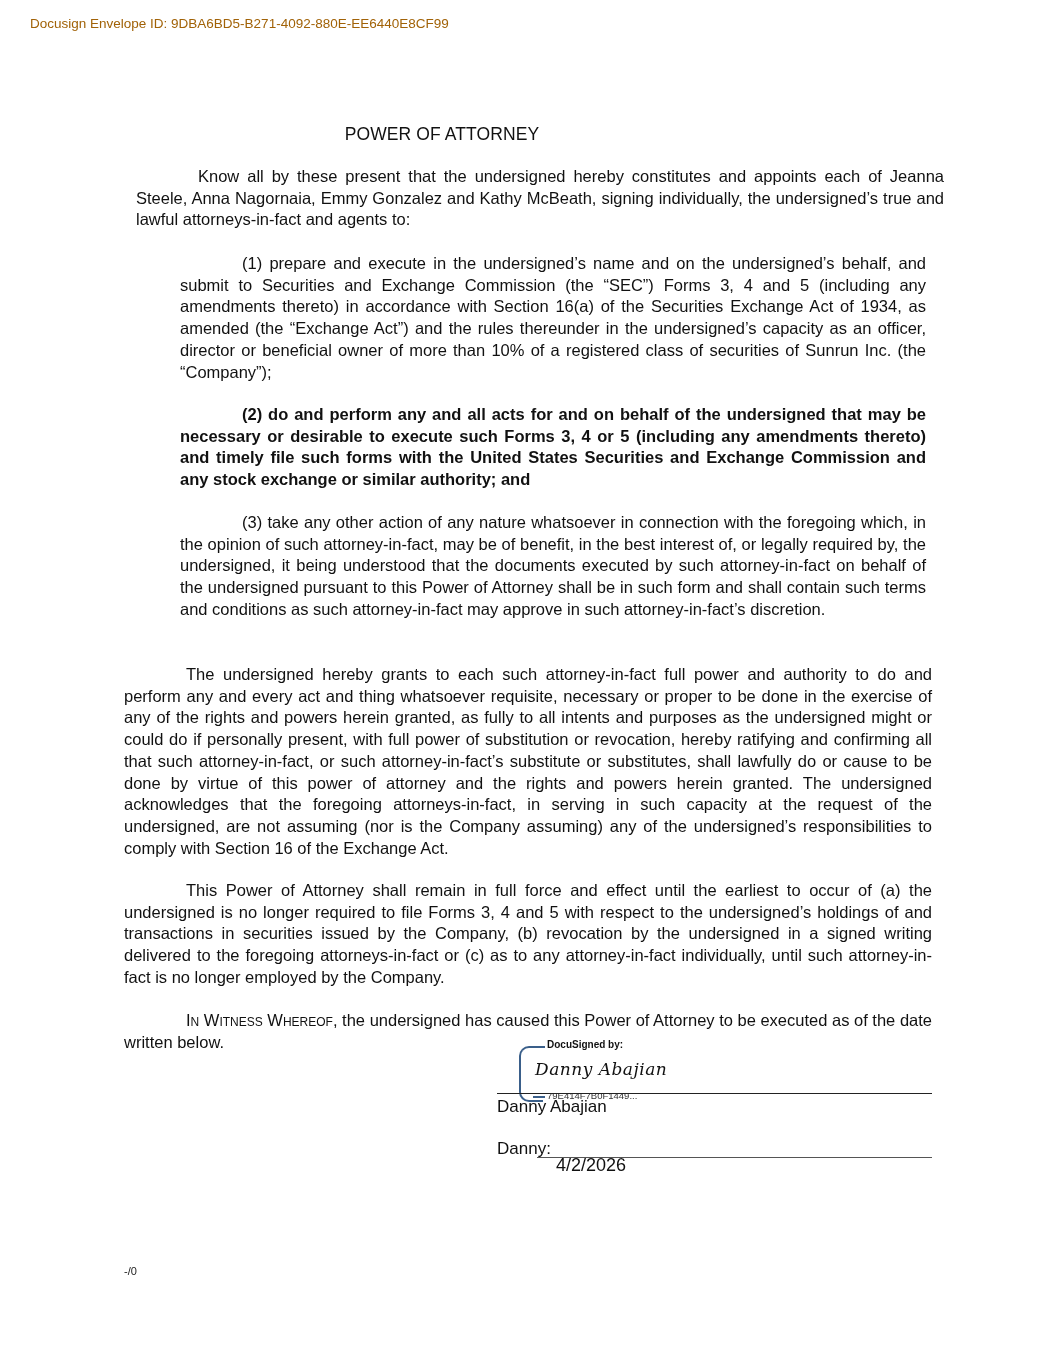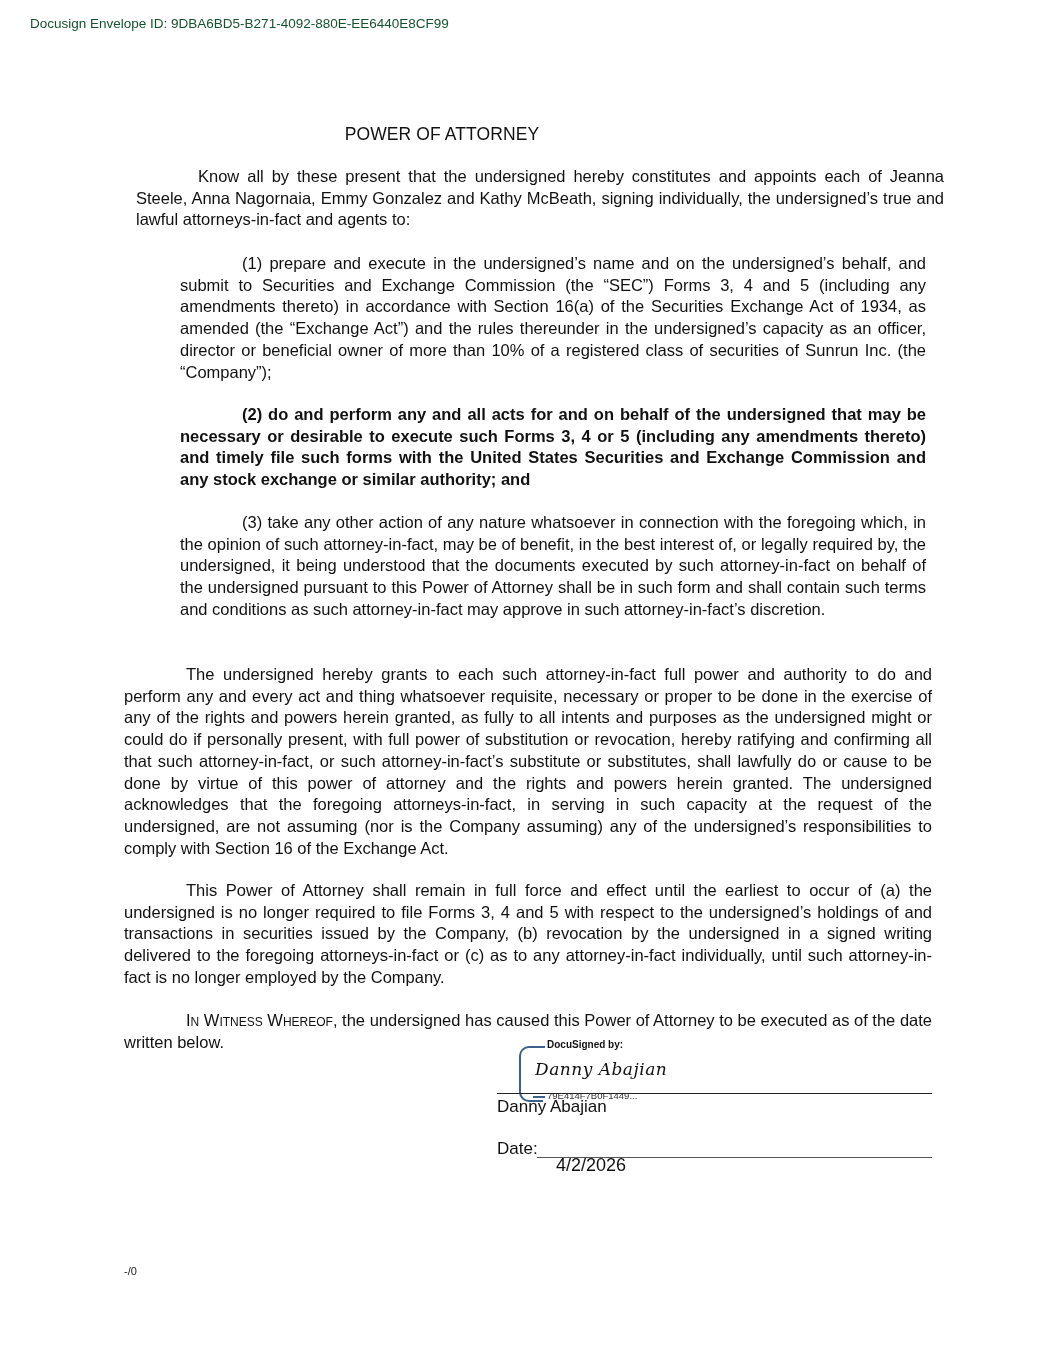--- a/index.html
+++ b/index.html
@@ -2,21 +2,21 @@
 <html><head>
 <meta charset="utf-8">
 <style>
   html, body { margin: 0; padding: 0; background: #ffffff; }
   body {
     width: 1055px; height: 1365px; position: relative; overflow: hidden;
     font-family: "Liberation Sans", sans-serif; color: #111;
   }
   .envelope {
     position: absolute; left: 30px; top: 16px;
-    font-size: 13.5px; color: #14532d;
+    font-size: 13.5px; color: #a16207;
   }
   .title {
     position: absolute; left: 0; width: 884px; top: 124px;
     text-align: center; font-size: 17.5px; letter-spacing: 0.1px;
   }
   .para {
     position: absolute; font-size: 16.5px; line-height: 21.7px;
     text-align: justify; text-justify: inter-word;
     font-stretch: condensed;
   }
@@ -92,17 +92,17 @@
   <div class="sig-bracket"></div>
   <div class="sig-top-line"></div>
   <div class="sig-bottom-line"></div>
   <div class="sig-header">DocuSigned by:</div>
   <div class="sig-script">Danny Abajian</div>
   <div class="sig-hash">79E414F7B0F1449...</div>
 </div>
 <div class="sig-line"></div>
 <div class="signer-name">Danny Abajian</div>
 
-<div class="date-label">Date:</div>
+<div class="date-label">Danny:</div>
 <div class="date-value">4/2/2026</div>
 <div class="date-line"></div>
 
 <div class="footer">-/0</div>
 
 </body></html>

